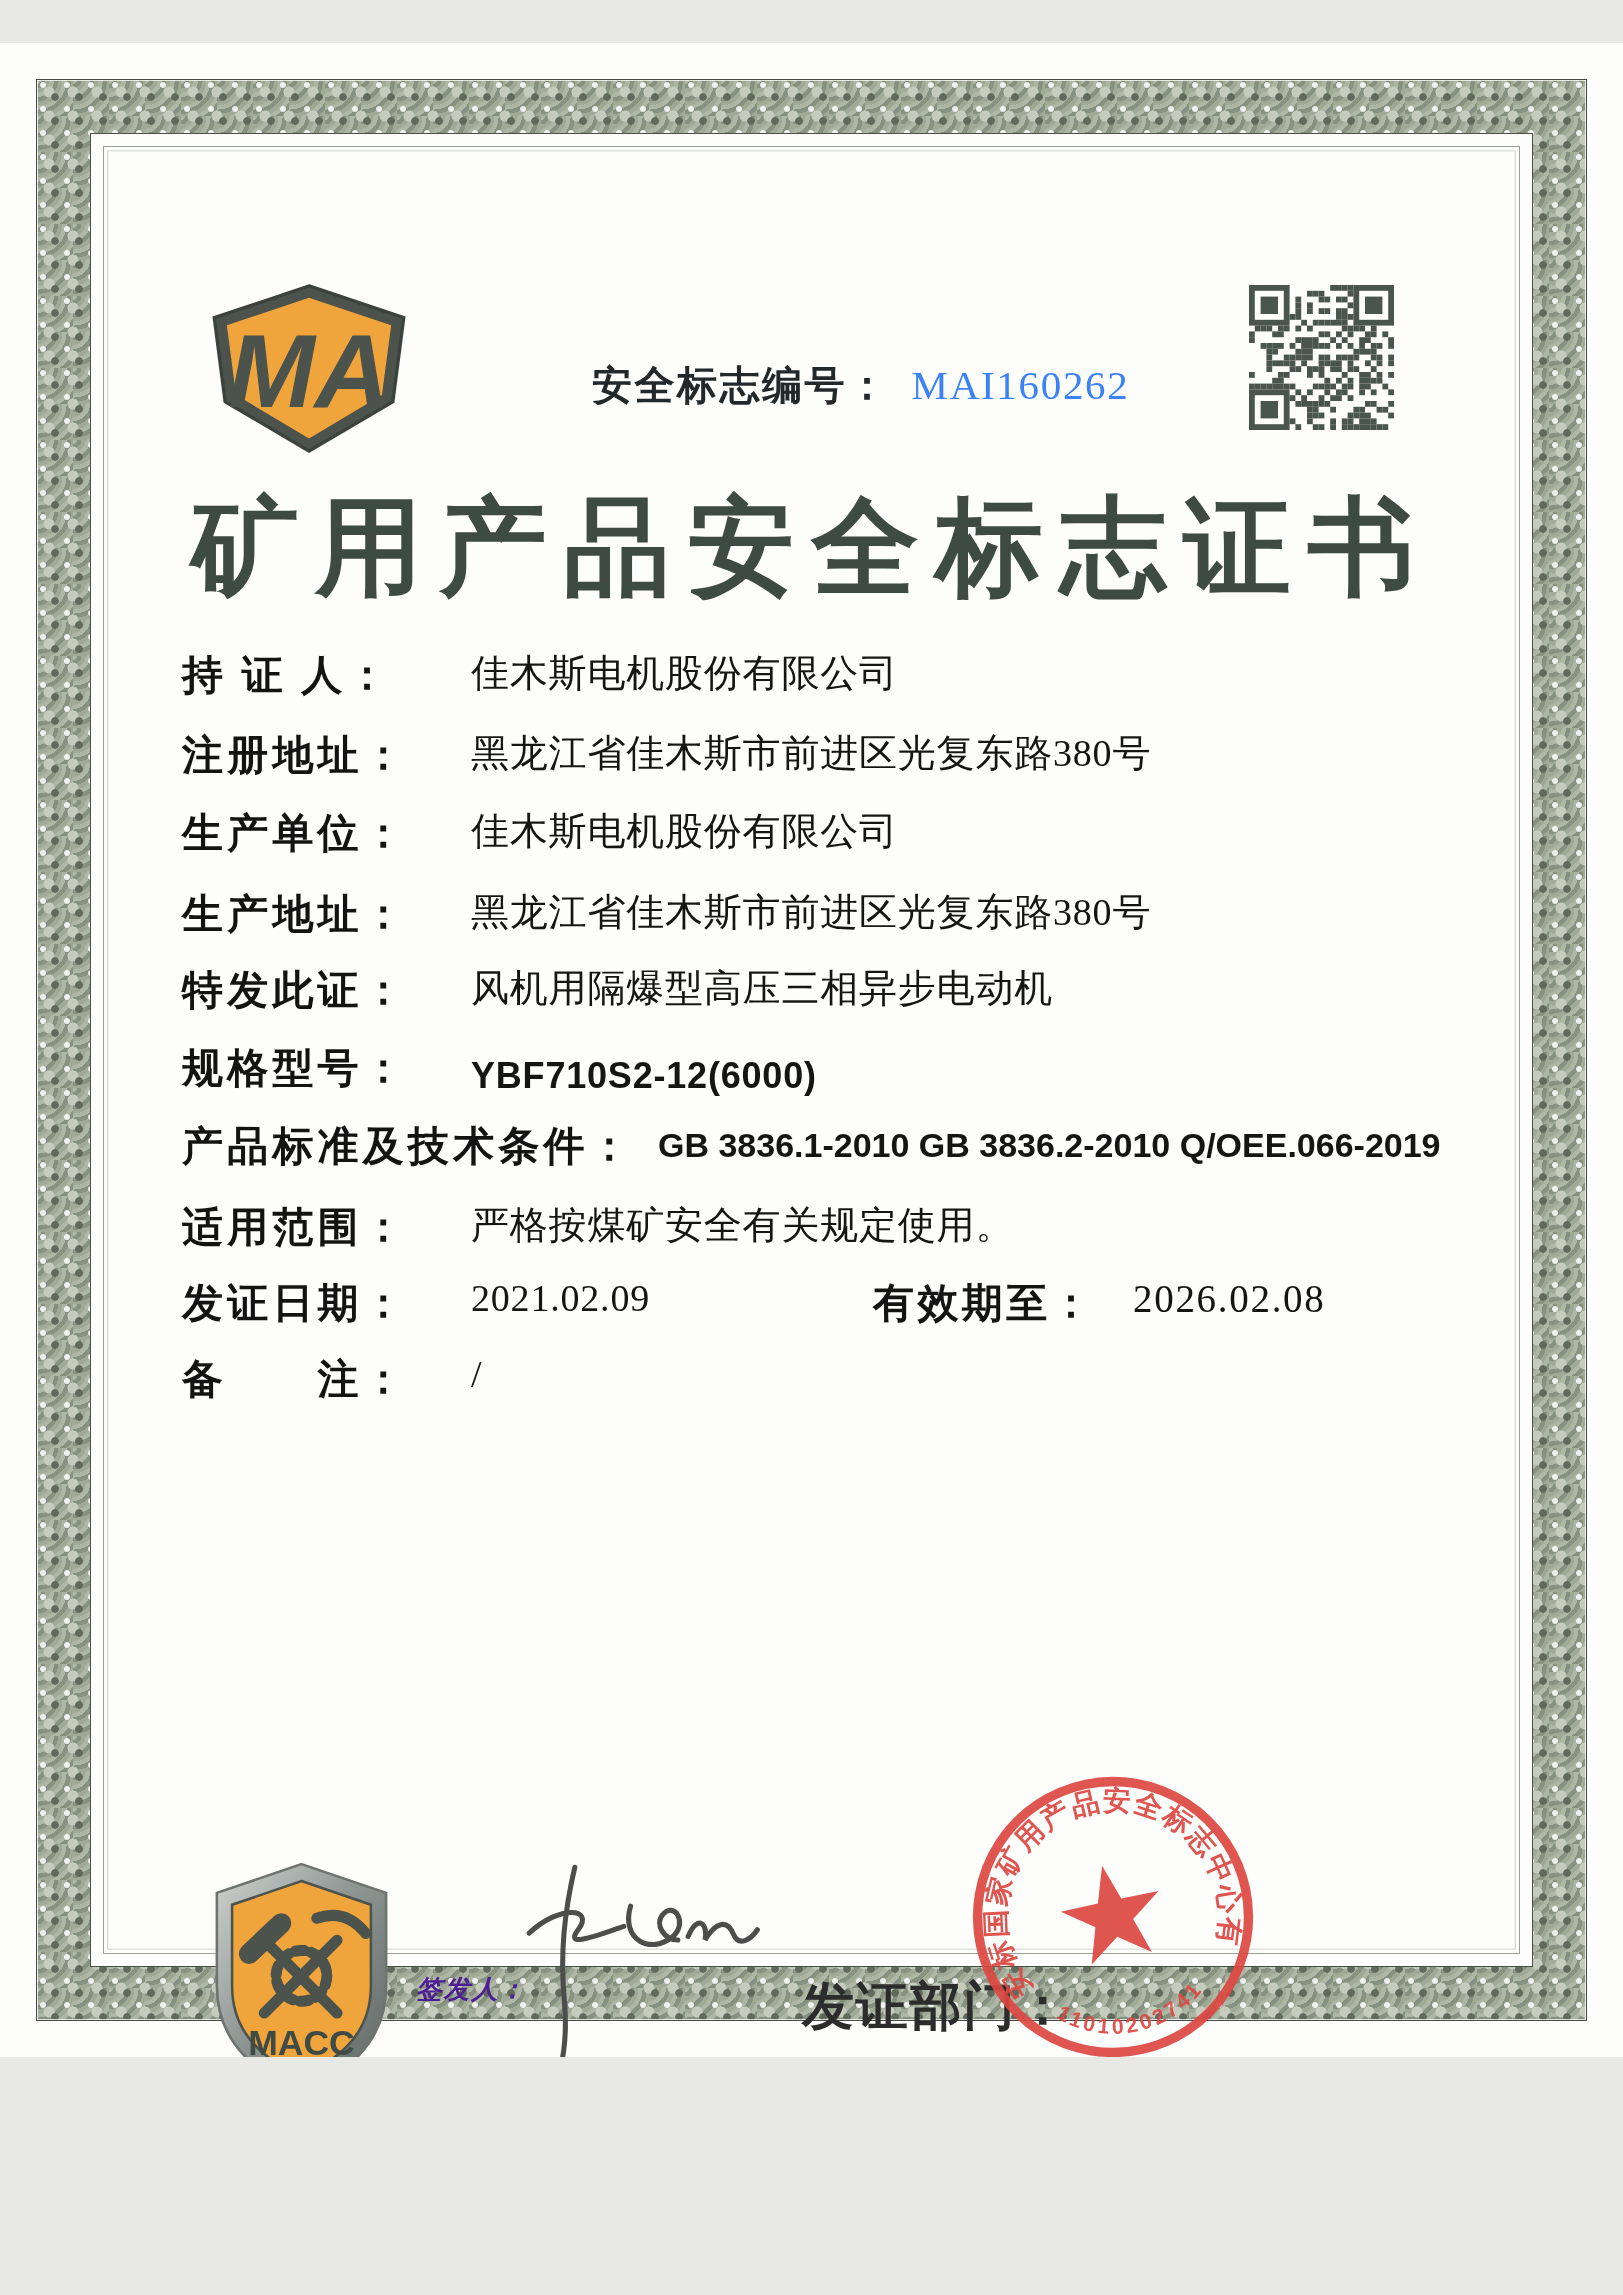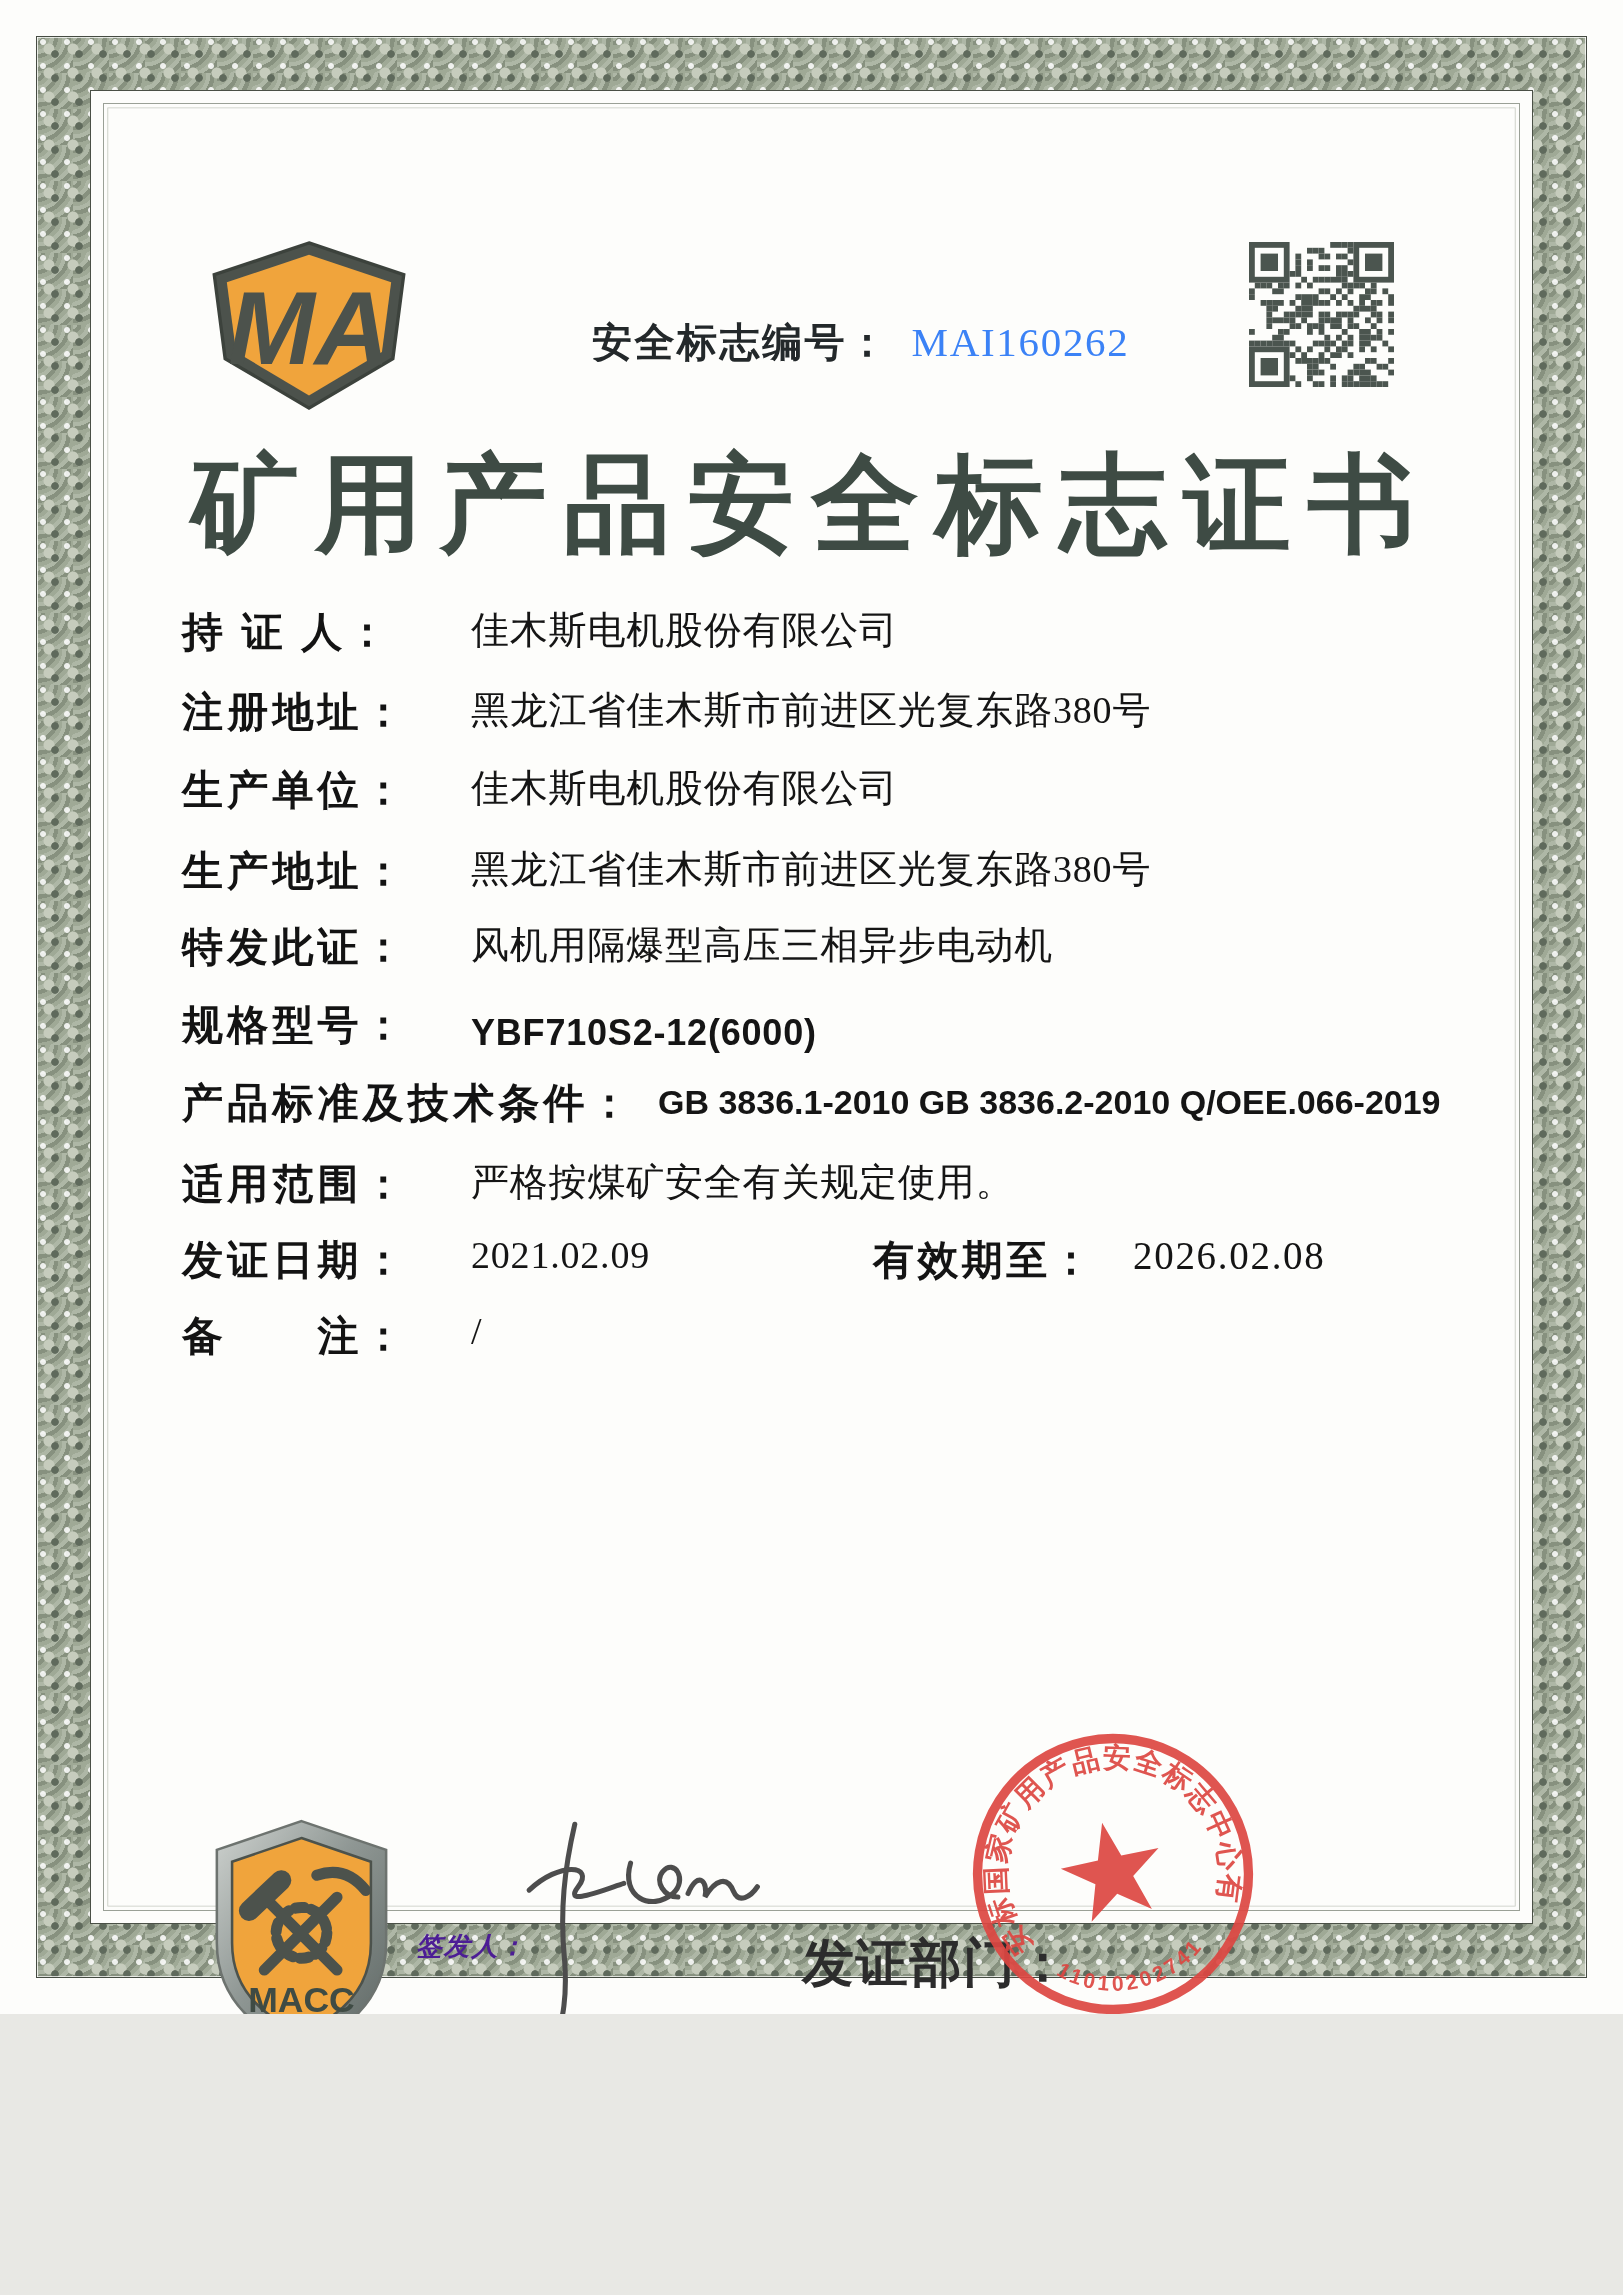--- a/index.html
+++ b/index.html
@@ -1,17 +1,17 @@
 <!DOCTYPE html>
 <html style="font-size:13.5px"><head>
 <meta charset="utf-8">
 <style>
   html,body{margin:0;padding:0;background:#e8e8e4;}
   .page{position:relative;width:1623px;height:2014px;background:#fdfdfb;overflow:hidden;
-        font-family:"Liberation Serif","DejaVu Serif",serif;color:#141414;}
+        font-family:"Liberation Serif","DejaVu Serif",serif;color:#141414;margin-top:43px;}
   
   .band{position:absolute;inset:36px;border:1.7px solid #454b42;
     background:
       radial-gradient(circle at 6px 5px, rgba(255,255,255,.85) 2.5px, transparent 3.4px),
       radial-gradient(circle at 18px 17px, #5f6a5c 3.4px, transparent 4.2px),
       radial-gradient(circle at 12px 12px, #c6ccbd 5px, transparent 6px),
       repeating-radial-gradient(circle at 0 0, #aeb7a6 0 4.2px, #87917f 4.2px 8.5px, #9fa996 8.5px 12.7px),
       #97a18f;
     background-size:24px 24px,24px 24px,24px 24px,36px 36px,auto;
     box-shadow:inset 0 0 0 0.8px #fdfdfb;}

